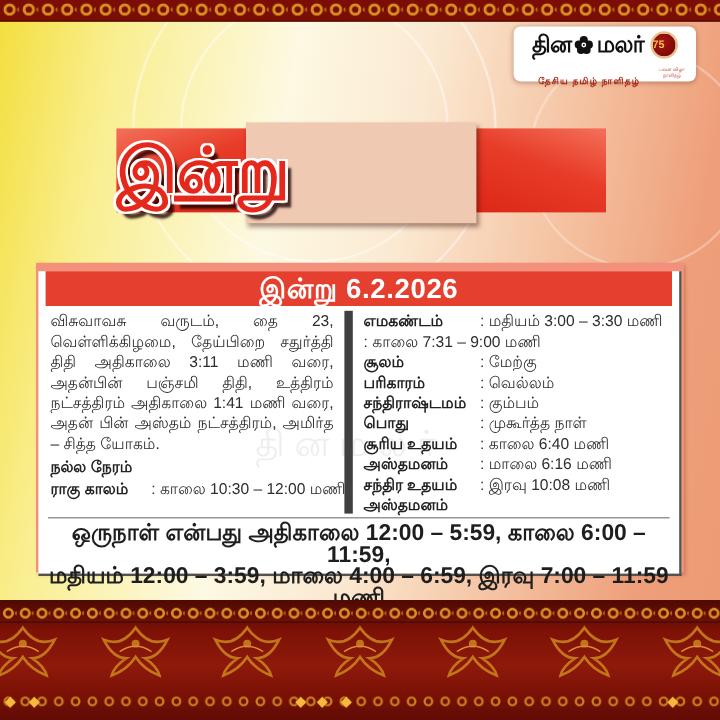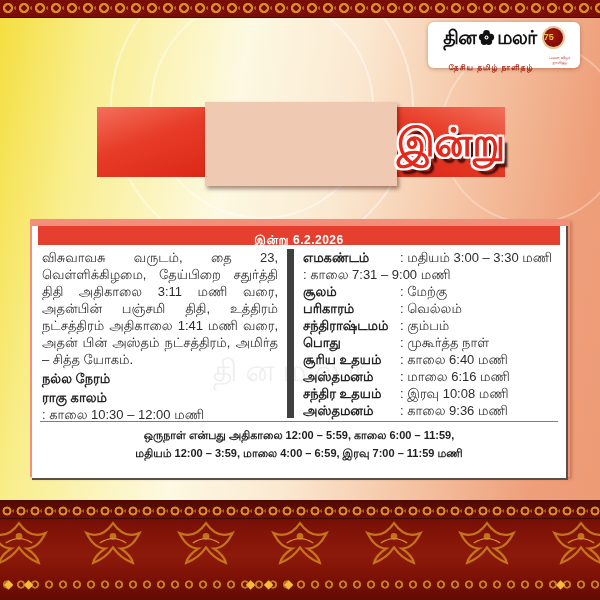--- a/index.html
+++ b/index.html
@@ -60,59 +60,60 @@
   }
   .bar-left{left:0;}
   .bar-right{right:0;background:linear-gradient(200deg,#f3705a 0%,#e73c28 45%,#dc2717 100%);}
   .banner-center{
     position:absolute;left:108px;right:108px;top:0;height:84px;
     background:#f0c9b2;
     box-shadow:2px 3px 4px rgba(60,10,0,.45);
   }
   .banner-title{
     position:absolute;left:0;right:0;top:-14px;height:110px;
-    text-align:right;
-    font-size:39px;font-weight:bold;color:#e6271b;line-height:110px;
+    text-align:left;
+    font-size:52px;font-weight:bold;color:#e6271b;line-height:110px;
     text-shadow:
       -2px 0 0 #fff, 2px 0 0 #fff, 0 -2px 0 #fff, 0 2px 0 #fff,
       -2px -2px 0 #fff, 2px 2px 0 #fff, -2px 2px 0 #fff, 2px -2px 0 #fff,
       5px 6px 2px rgba(25,0,0,.8);
+    text-decoration: underline;
   }
   
   .panel-outer{
     position:absolute;left:30px;top:219px;width:540px;height:258px;
     background:#f2907c;padding:2px;box-sizing:border-box;
     box-shadow:2px 2px 3px rgba(120,40,20,.3);
   }
   .panel{
     width:100%;height:100%;background:#fff;box-sizing:border-box;
     border-right:2px solid #57504b;border-bottom:2px solid #57504b;
     position:relative;
   }
   .date-bar{
-    margin:5px 6px 3px 6px;height:19px;background:#e5402f;
-    color:#fff;font-size:12px;font-weight:bold;text-align:center;line-height:29px;
+    margin:5px 6px 3px 6px;height:29px;background:#e5402f;
+    color:#fff;font-size:23px;font-weight:bold;text-align:center;line-height:29px;
     letter-spacing:0.5px;
   }
   .cols{display:flex;padding:1px 8px 0 10px;height:170px;box-sizing:border-box;position:relative;z-index:1;}
   .col-left{width:252px;padding-right:9px;border-right:7px solid #404040;box-sizing:border-box;}
   .col-right{flex:1;padding-left:9px;}
   .para{
     font-size:13px;line-height:17px;color:#2d2d2d;text-align:justify;
   }
   .info-row{display:flex;font-size:13px;line-height:17px;color:#2d2d2d;}
-  .col-left .info-row{margin-top:2px;flex-direction:column;}
+  .col-left .info-row{margin-top:2px;}
   .info-label{font-weight:bold;flex:0 0 auto;color:#222;}
   .col-left .info-label{width:84px;}
-  .col-right .info-label{width:97px;}
+  .col-right .info-label{width:97px;font-family:Liberation Serif, serif;}
   .info-value::before{content:": ";}
   .info-value{white-space:nowrap;}
   .divider{margin:3px 8px 4px 8px;border:none;border-top:1.5px solid #7e7e7e;}
   .footnote{
-    text-align:center;font-size:11px;font-weight:bold;color:#1e1e1e;line-height:18px;
+    text-align:center;font-size:19px;font-weight:bold;color:#1e1e1e;line-height:18px;
   }
   .watermark{
     position:absolute;left:30px;top:128px;width:460px;text-align:center;z-index:0;
     font-size:30px;font-weight:normal;color:#8a8a8a;opacity:0.14;letter-spacing:8px;
   }
   
   .footer-band{
     position:absolute;left:0;right:0;top:500px;height:100px;
     background:linear-gradient(180deg,#4e0a03 0%,#7c1106 25%,#8d1a0b 55%,#7a1005 80%,#600b04 100%);
   }
@@ -224,21 +225,20 @@
         <div class="info-row">
           <span class="info-label">அஸ்தமனம்</span>
           <span class="info-value">மாலை 6:16 மணி</span>
         </div>
         <div class="info-row">
           <span class="info-label">சந்திர உதயம்</span>
           <span class="info-value">இரவு 10:08 மணி</span>
         </div>
         <div class="info-row">
           <span class="info-label">அஸ்தமனம்</span>
-          <span class="info-value">காலை 9:36 மணி</span>
         </div>
       </div>
     </div>
     <hr class="divider">
     <div class="footnote">ஒருநாள் என்பது அதிகாலை 12:00 – 5:59, காலை 6:00 – 11:59,</div>
     <div class="footnote">மதியம் 12:00 – 3:59, மாலை 4:00 – 6:59,  இரவு 7:00 – 11:59 மணி</div>
   </div>
 </div>
 
 <div class="footer-band">

